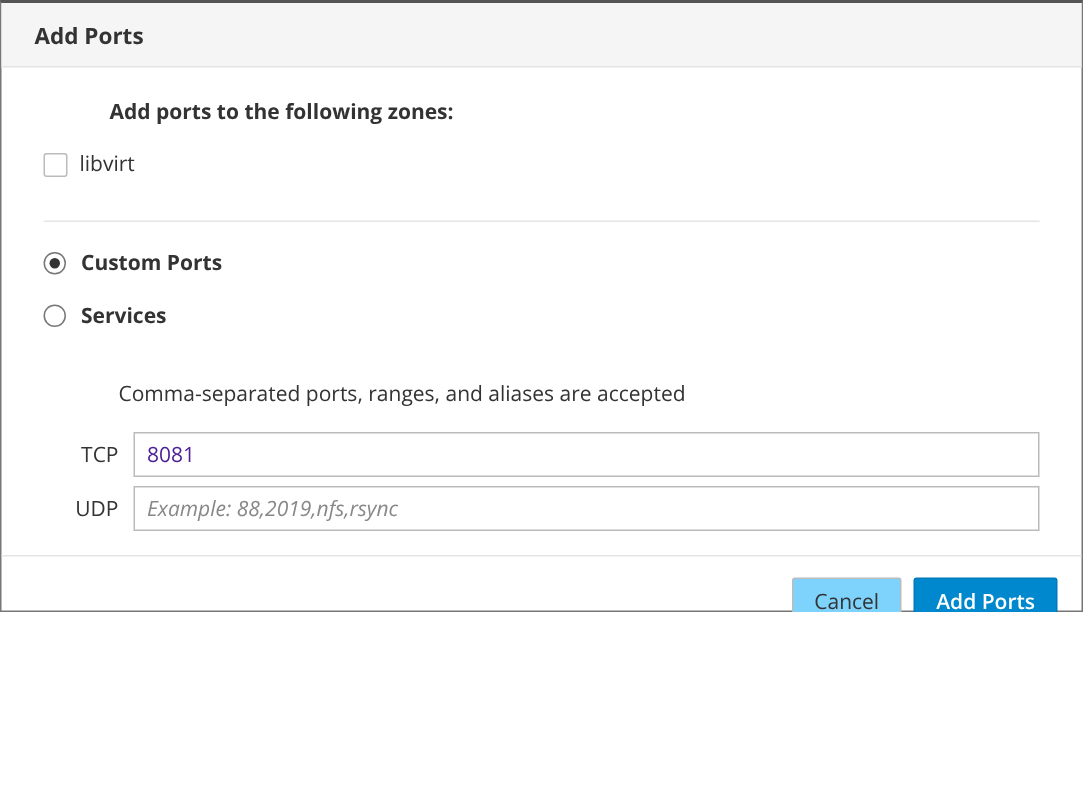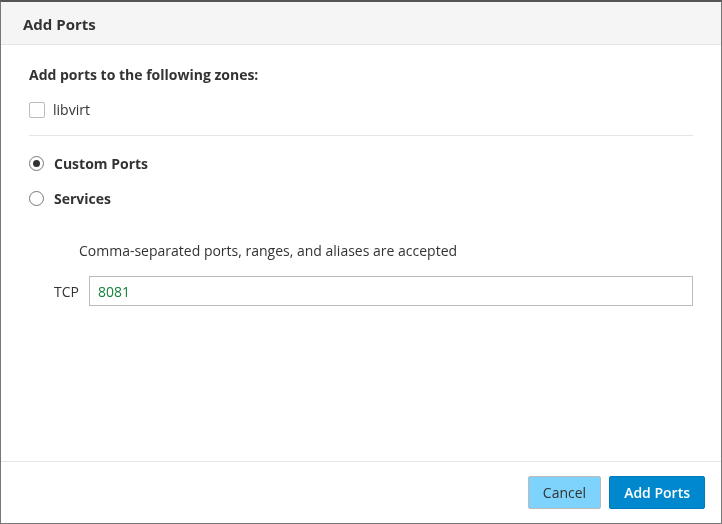--- a/index.html
+++ b/index.html
@@ -5,21 +5,21 @@
   * { box-sizing: border-box; }
   html, body {
     margin: 0; padding: 0;
     font-family: "Open Sans", "Helvetica Neue", Arial, sans-serif;
     font-size: 14px;
     color: #333;
     background: #fff;
   }
   .outer {
     width: 722px;
-    height: 524px;
+    height: 408px;
     border: 1px solid #777;
     border-top: 2px solid #555;
     background: #fff;
     display: flex;
     flex-direction: column;
   }
   .modal-header {
     background: #f5f5f5;
     border-bottom: 1px solid #e5e5e5;
     padding: 12px 22px 10px 22px;
@@ -30,27 +30,28 @@
     color: #333;
   }
   .modal-body {
     padding: 20px 28px 10px 28px;
     flex: 1 1 auto;
   }
   .sub-header {
     font-weight: 700;
     font-size: 14px;
     margin-bottom: 16px;
+    margin-left: 44px;
   }
   .zones-row {
     display: flex;
     align-items: center;
     gap: 18px;
     padding-left: 0;
-    margin-bottom: 16px;
+    margin-bottom: 28px;
   }
   .chk-wrap {
     display: flex;
     align-items: center;
     gap: 8px;
     cursor: pointer;
     user-select: none;
   }
   .chkbox {
     width: 16px; height: 16px;
@@ -116,21 +117,21 @@
     padding-right: 10px;
     color: #333;
   }
   .form-input {
     flex: 1;
     height: 30px;
     border: 1px solid #bbb;
     padding: 4px 8px;
     font-size: 14px;
     font-family: inherit;
-    color: #15803d;
+    color: #4c1d95;
   }
   .form-input::placeholder {
     color: #888;
     font-style: italic;
   }
   .form-input.focused {
     outline: none;
     border: 1px solid #0088ce;
     box-shadow: 0 0 4px 1px rgba(0, 136, 206, 0.55);
   }
@@ -193,20 +194,24 @@
       <span class="radio-label">Services</span>
     </div>
 
     <div class="help-text">Comma-separated ports, ranges, and aliases are accepted</div>
 
     <div class="form-row">
       <div class="form-label">TCP</div>
       <input class="form-input" type="text" value="8081" style="">
     </div>
 
+    <div class="form-row">
+      <div class="form-label">UDP</div>
+      <input class="form-input" type="text" placeholder="Example: 88,2019,nfs,rsync" style="">
+    </div>
 
 
   </div>
 
   <div class="modal-footer">
     <button class="btn btn-default">Cancel</button>
     <button class="btn btn-primary">Add Ports</button>
   </div>
 
 </div>

